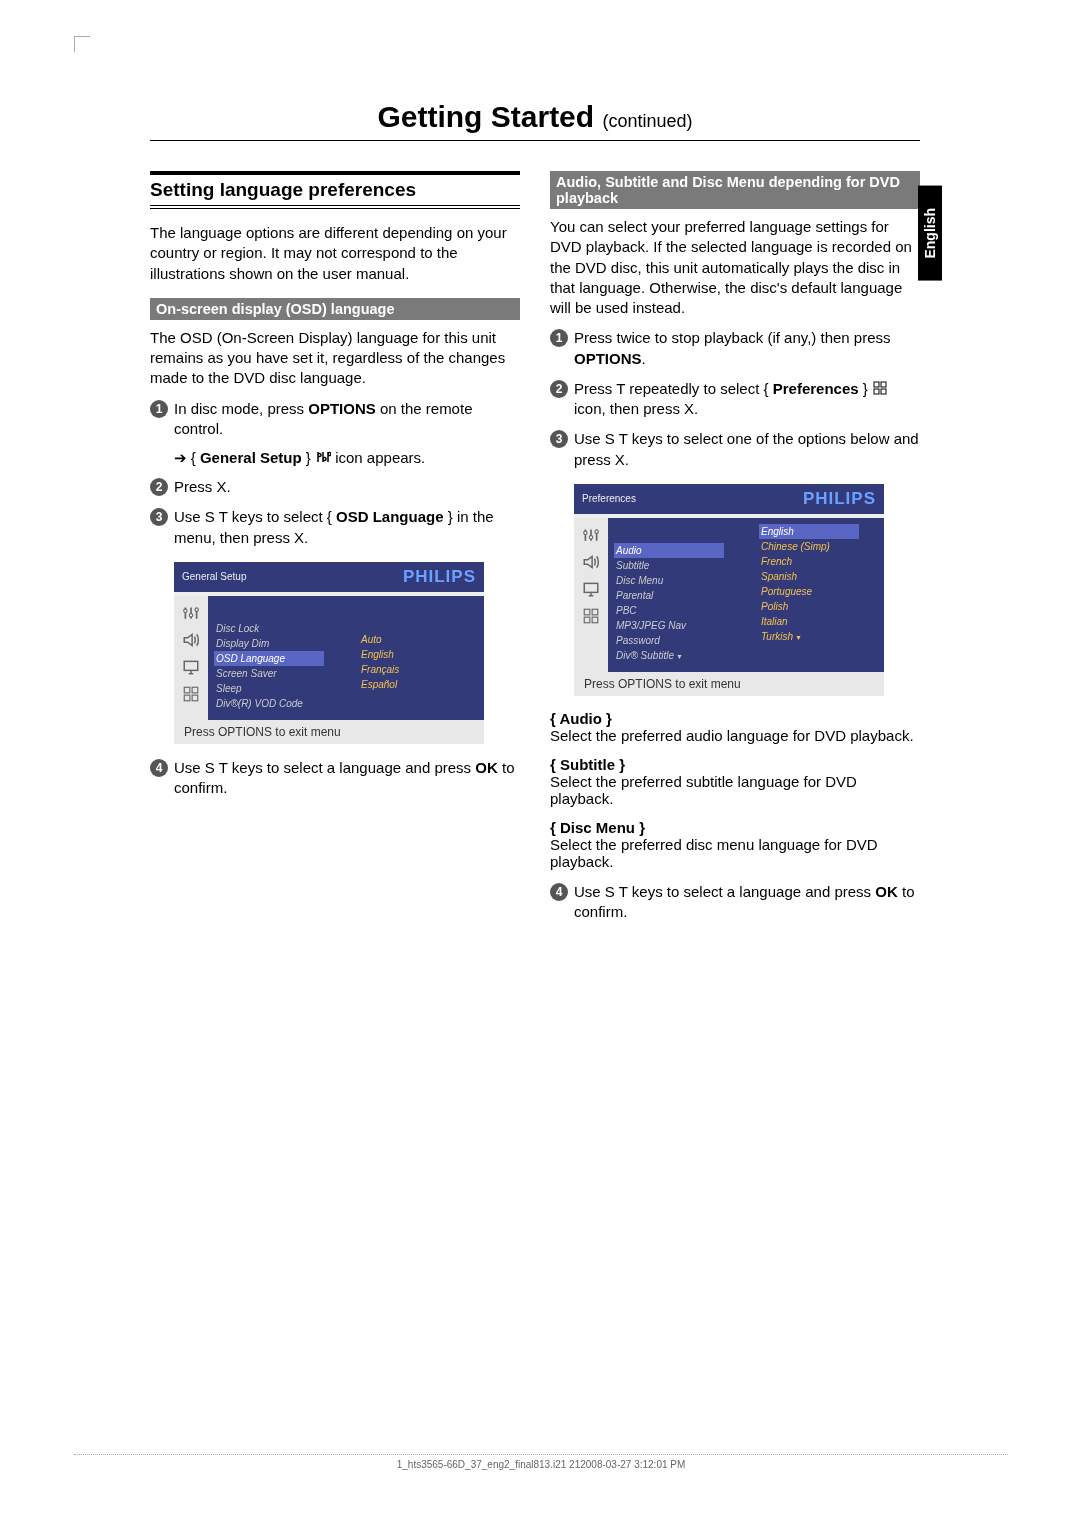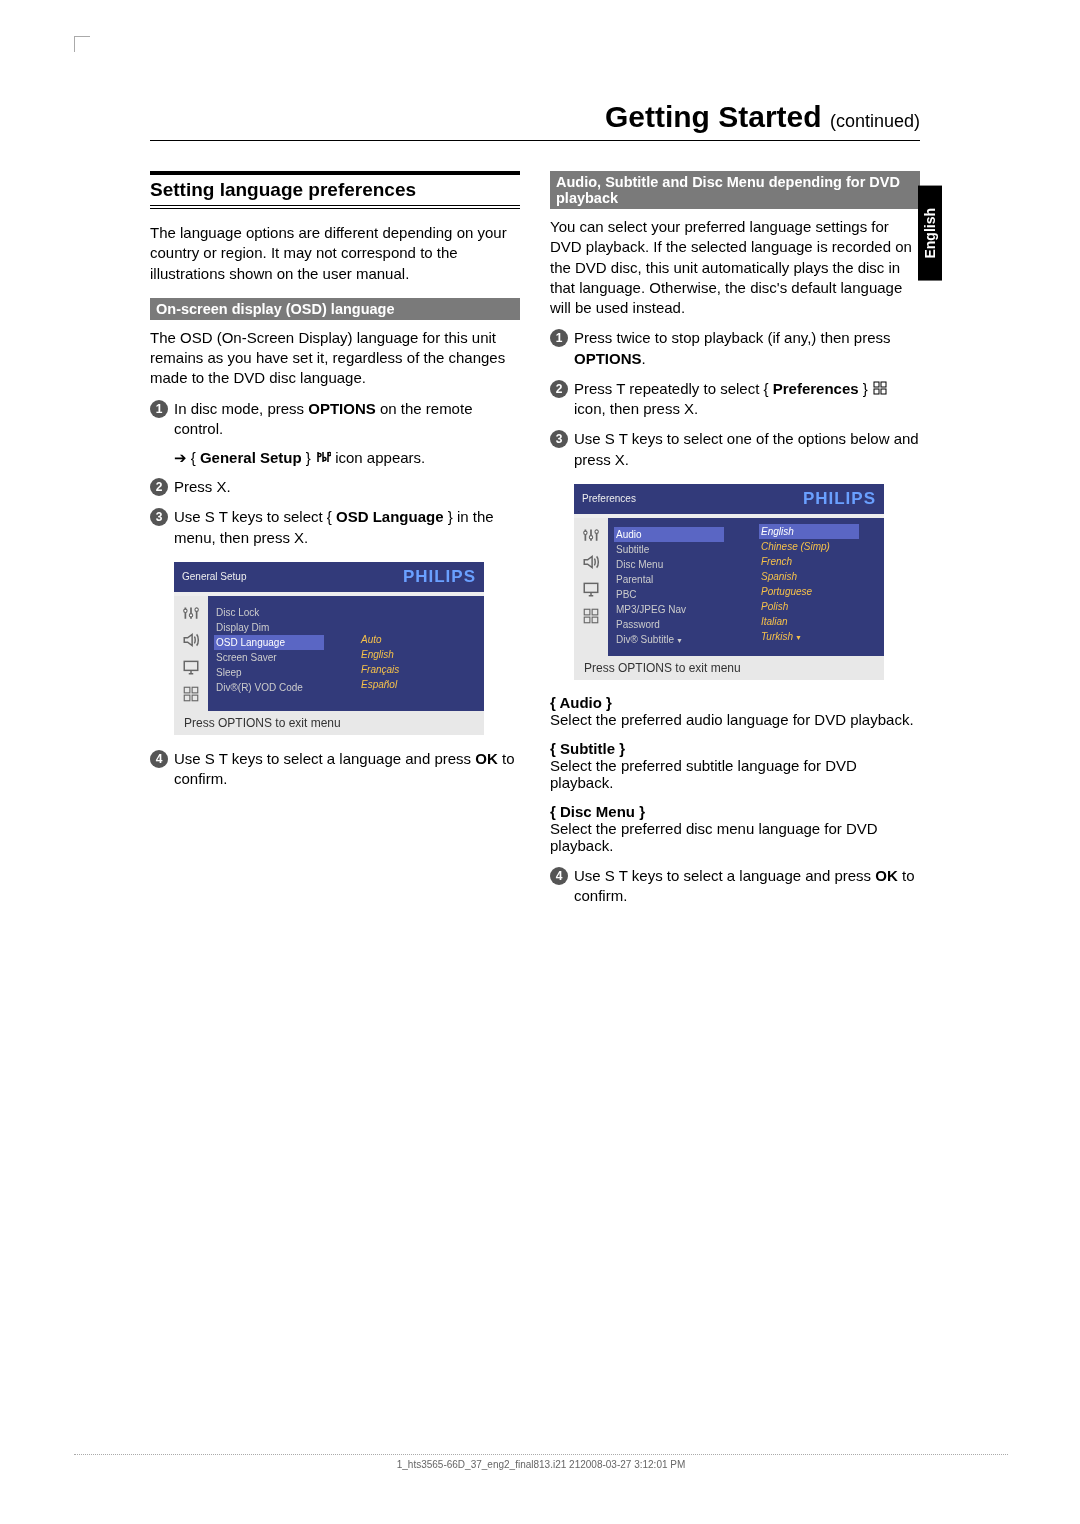--- a/index.html
+++ b/index.html
@@ -1,38 +1,38 @@
 <!DOCTYPE html>
 <html><head>
 <meta charset="utf-8">
 <style>
   * { box-sizing: border-box; margin: 0; padding: 0; }
   body { background: #fff; font-family: Arial, Helvetica, sans-serif; color: #000; width: 1080px; height: 1524px; position: relative; }
   .page { width: 770px; margin-left: 150px; padding-top: 100px; }
-  .title { text-align: right; font-size: 30px; font-weight: bold; border-bottom: 1px solid #000; padding-bottom: 6px; margin-bottom: 30px; }
+  .title { text-align: center; font-size: 30px; font-weight: bold; border-bottom: 1px solid #000; padding-bottom: 6px; margin-bottom: 30px; }
   .title .cont { font-size: 18px; font-weight: normal; }
   .cols { display: flex; gap: 30px; }
   .col { flex: 1; font-size: 15px; }
   .section-head { font-size: 19px; font-weight: bold; border-top: 4px solid #000; border-bottom: 4px double #000; padding: 4px 0; margin-bottom: 14px; }
   .sub-head { background: #7a7a7a; color: #fff; font-weight: bold; padding: 3px 6px; margin: 14px 0 8px 0; font-size: 14.5px; }
   p { margin-bottom: 10px; line-height: 1.35; }
   .step { display: flex; gap: 6px; margin-bottom: 10px; line-height: 1.35; }
   .num { flex: 0 0 18px; width: 18px; height: 18px; background: #555; color: #fff; border-radius: 50%; text-align: center; font-size: 12px; line-height: 18px; font-weight: bold; margin-top: 1px; }
   .step-body { flex: 1; }
   .indent { margin-left: 24px; margin-bottom: 10px; }
   b { font-weight: bold; }
   .tab { position: absolute; right: 138px; top: 186px; background: #000; color: #fff; padding: 22px 4px; font-weight: bold; font-size: 14px; writing-mode: vertical-rl; transform: rotate(180deg); text-align: center; }
   .menu { margin: 14px 0 14px 24px; width: 310px; font-size: 10px; }
   .menu-head { background: #323a7a; color: #eee; padding: 5px 8px; display: flex; justify-content: space-between; align-items: center; }
   .brand { color: #6aa0ff; font-weight: bold; font-size: 17px; letter-spacing: 1px; }
   .menu-bar { background: #eee; height: 4px; }
   .menu-body { display: flex; background: #323a7a; min-height: 115px; position: relative; }
   .menu-icons { width: 34px; background: #e8e8e8; display: flex; flex-direction: column; align-items: center; gap: 9px; padding: 8px 0; color: #555; }
   .micon { width: 18px; height: 18px; font-size: 14px; text-align: center; }
-  .menu-list { padding: 9px 8px; color: #ccc; line-height: 1.5; width: 145px; }
+  .menu-list { padding: 9px 8px; color: #ccc; font-style: italic; line-height: 1.5; width: 145px; margin-top: 16px; }
   .menu-list .hl { background: #5a66c4; color: #fff; padding: 0 2px; display: inline-block; width: 110px; margin-left: -2px; }
   .menu-opts { padding: 6px 8px; color: #f5c14a; font-style: italic; line-height: 1.5; flex: 1; }
   .menu-opts .hl2 { background: #5a66c4; color: #fff; padding: 0 2px; display: inline-block; width: 100px; margin-left: -2px; }
   .menu-foot { background: #e8e8e8; color: #333; padding: 5px 10px; font-size: 12px; }
   .def { margin-bottom: 12px; }
   .def .lbl { font-weight: bold; display: block; }
   .svgicon { width: 16px; height: 16px; display: inline-block; vertical-align: -2px; }
   .pagenum { text-align: right; font-size: 14px; margin-top: 40px; }
   .footer { position: absolute; bottom: 54px; left: 74px; right: 72px; display: flex; justify-content: center; font-size: 10px; color: #666; border-top: 1px dotted #aaa; padding-top: 4px; }
   .crop { position: absolute; width: 16px; height: 16px; border-color: #aaa; }

